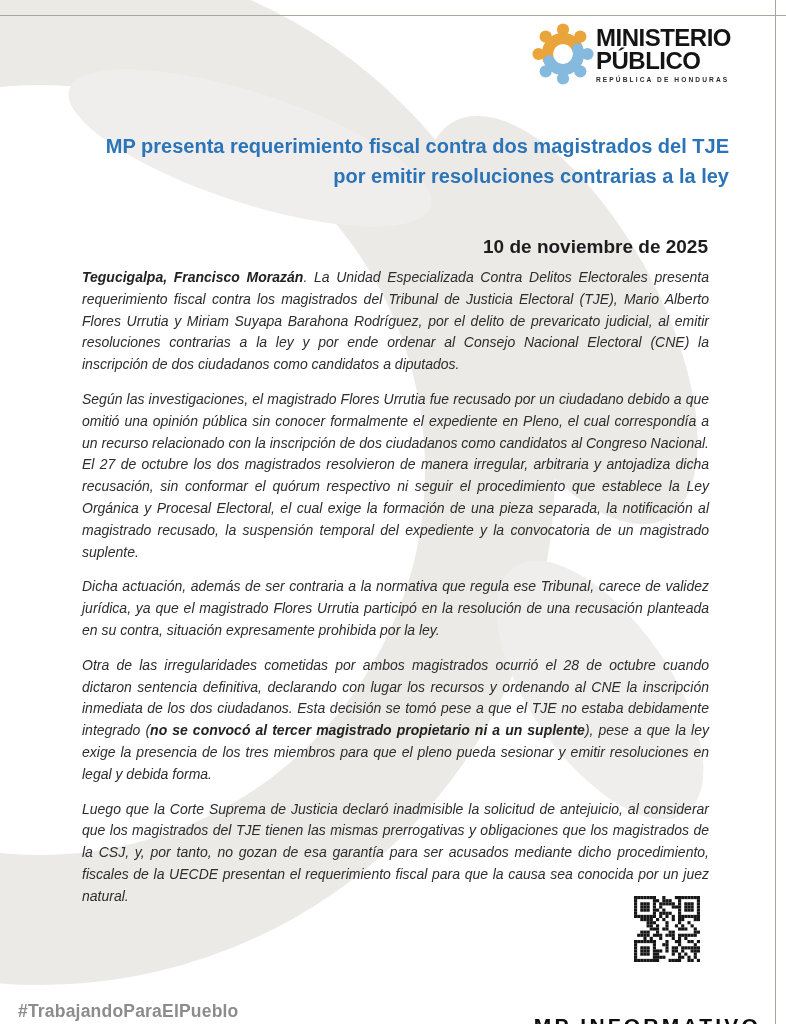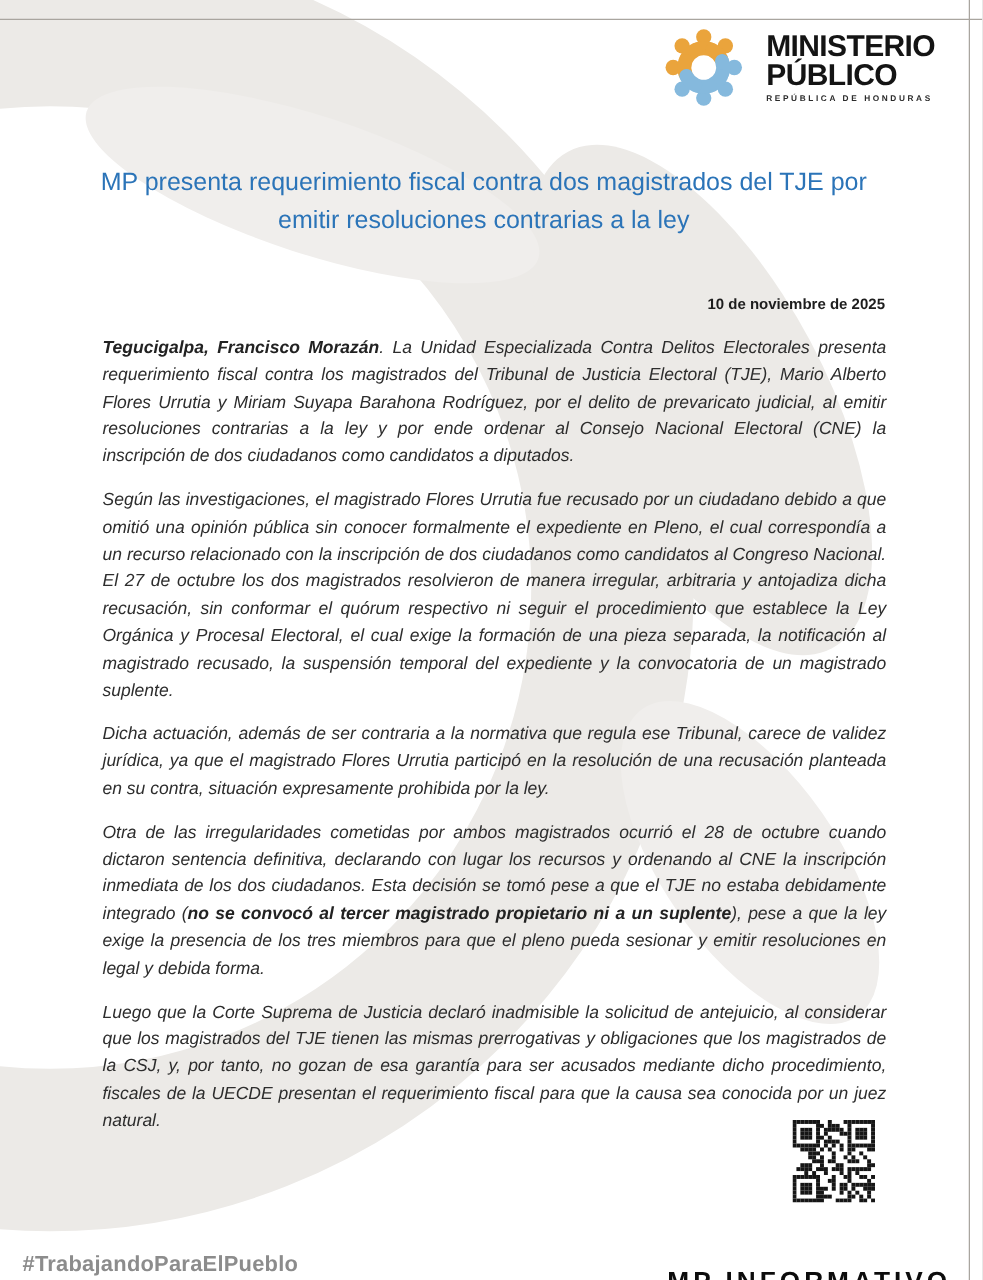--- a/index.html
+++ b/index.html
@@ -10,36 +10,36 @@
   }
   
   .watermark { position:absolute; inset:0; z-index:0; pointer-events:none; }
   
   .rule-top { position:absolute; top:15px; left:0; width:786px; height:1px; background:#a9a59f; z-index:2; }
   .rule-right { position:absolute; top:0; left:775px; width:1px; height:1024px; background:#a9a59f; z-index:2; }
 
   .content { position:absolute; inset:0; z-index:1; }
 
   
-  .logo { position:absolute; top:22px; left:531px; display:flex; align-items:center; gap:18px; }
+  .logo { position:absolute; top:22px; left:531px; display:flex; align-items:center; gap:1px; }
   .logo-text { display:flex; flex-direction:column; }
   .logo-line { font-size:24px; line-height:23px; font-weight:800; color:#141414; letter-spacing:-0.5px; }
   .logo-sub { margin-top:4px; font-size:6.6px; font-weight:700; letter-spacing:2.1px; color:#2a2a2a; }
 
   
   .title {
-    position:absolute; top:131px; left:67px; width:640px;
-    text-align:center; color:var(--title-blue,#2B74B8);
-    font-size:20px; font-weight:400; line-height:30px;
+    position:absolute; top:131px; left:89px; width:640px;
+    text-align:right; color:var(--title-blue,#2B74B8);
+    font-size:20px; font-weight:700; line-height:30px;
   }
 
   
   .date {
     position:absolute; top:236px; left:78px; width:630px;
-    text-align:right; font-size:12px; font-weight:700; color:#1d1d1d;
+    text-align:right; font-size:19px; font-weight:700; color:#1d1d1d;
   }
 
   
   .body-text {
     position:absolute; top:267px; left:78px; width:631px;
     font-size:14px; line-height:21.8px; color:#2d2d2d;
     text-align:justify;
   }
   .body-text p { margin:0 0 13px 4px;font-style:italic; }
   .body-text .b { font-weight:700; color:#222; }

